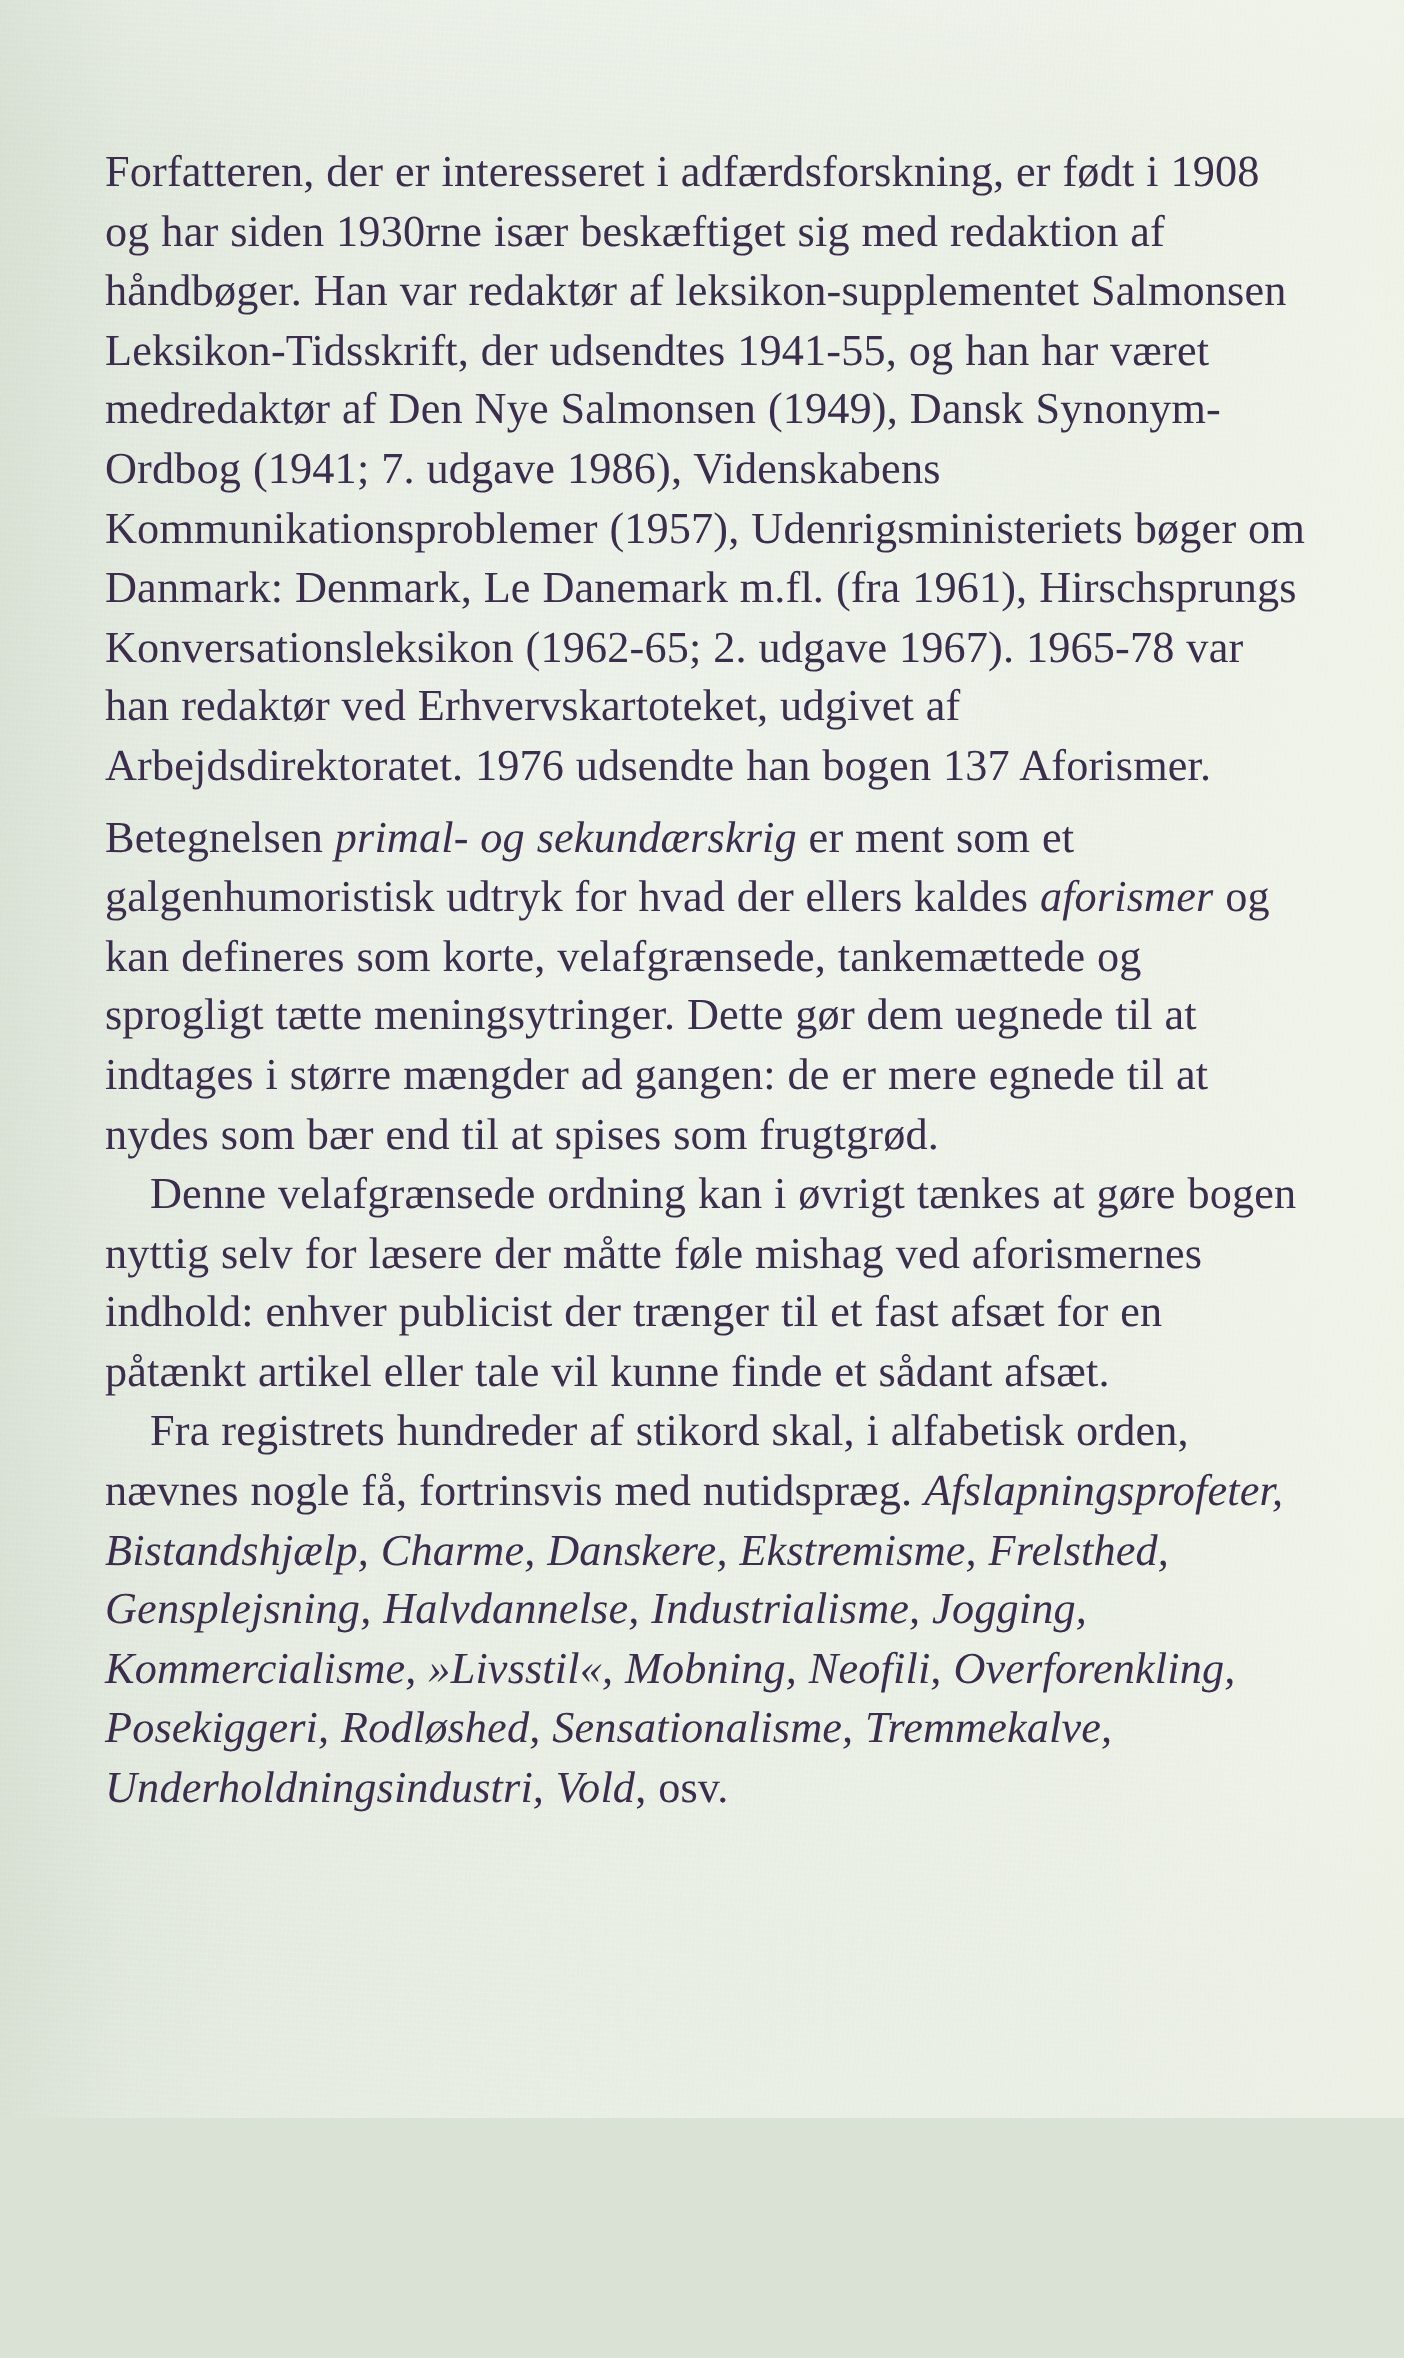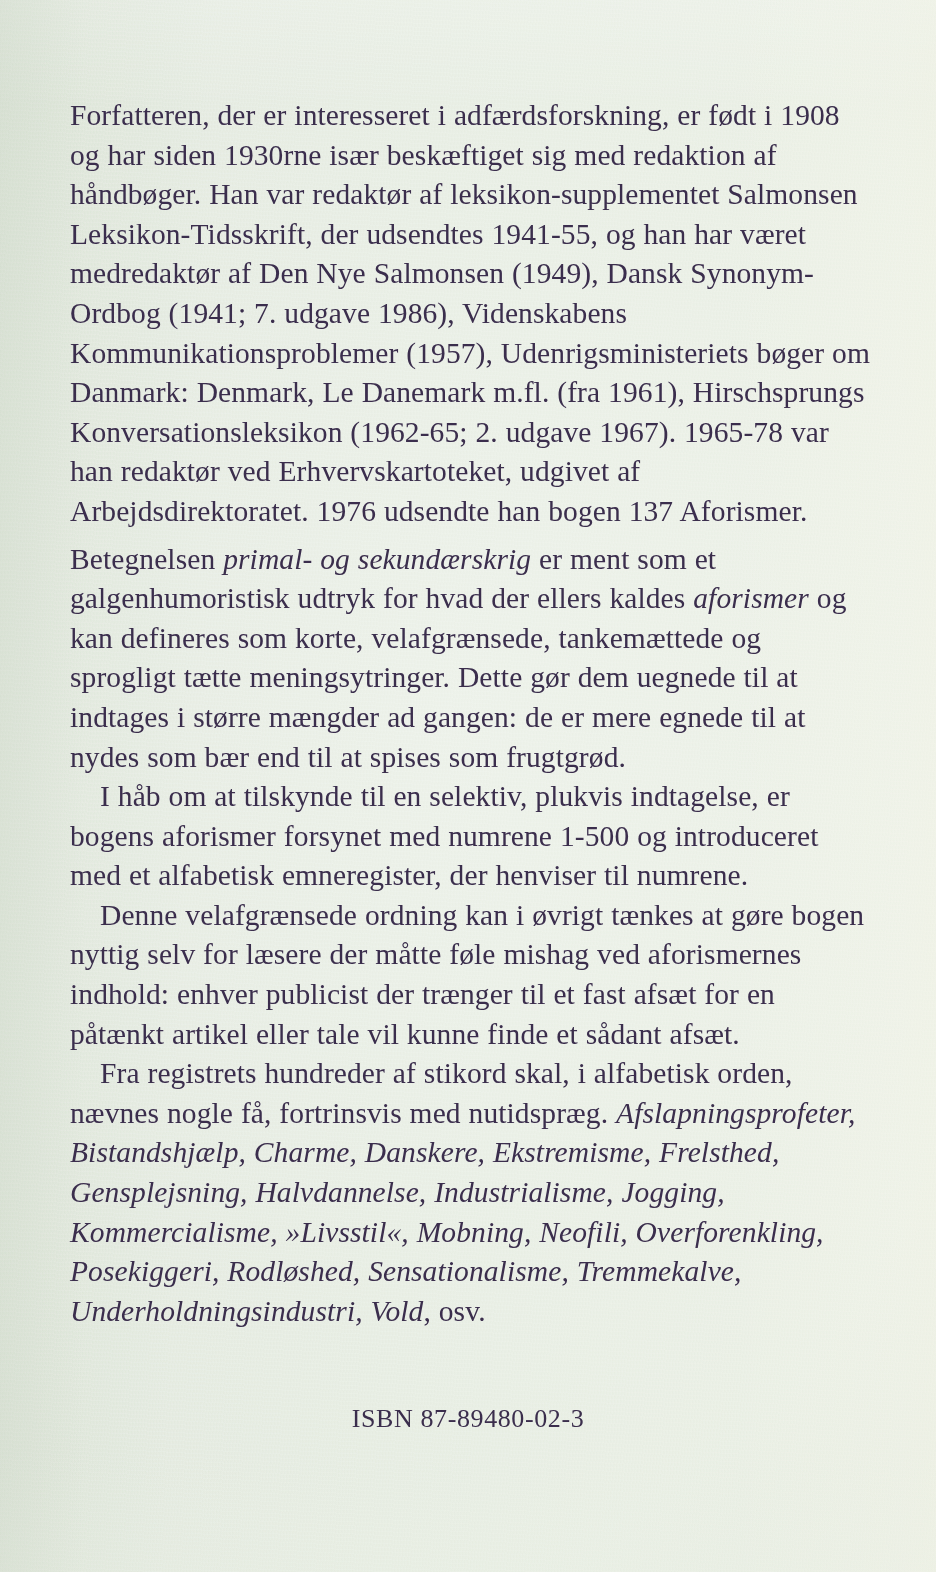--- a/index.html
+++ b/index.html
@@ -12,21 +12,21 @@
     height: 1572px;
     overflow: hidden;
     background: #d9e2d4;
     font-family: "Liberation Serif", "DejaVu Serif", serif;
   }
 
   
   #book-back-cover {
     position: relative;
     width: 936px;
-    height: 1572px;
+    height: 1412px;
     box-sizing: border-box;
     background-color: #dde5d8;
     background-image:
       
       radial-gradient(ellipse 115% 105% at 48% 45%,
         rgba(255,255,255,0.34) 0%,
         rgba(255,255,255,0.10) 52%,
         rgba(196,206,190,0.26) 88%,
         rgba(178,190,173,0.40) 100%),
       
@@ -120,20 +120,18 @@
   }
 </style>
 </head>
 <body>
 
 <div id="book-back-cover">
 
   <div class="text-block">
     <p class="para"><span>Forfatteren, der er interesseret i adfærdsforskning, er født i 1908 og har siden 1930rne især beskæftiget sig med redaktion af håndbøger. Han var redaktør af leksikon-supplementet Salmonsen Leksikon-Tidsskrift, der udsendtes 1941-55, og han har været medredaktør af Den Nye Salmonsen (1949), Dansk Synonym-Ordbog (1941; 7. udgave 1986), Videnskabens Kommunikationsproblemer (1957), Udenrigsministeriets bøger om Danmark: Denmark, Le Danemark m.fl. (fra 1961), Hirschsprungs Konversationsleksikon (1962-65; 2. udgave 1967). 1965-78 var han redaktør ved Erhvervskartoteket, udgivet af Arbejdsdirektoratet. 1976 udsendte han bogen 137 Aforismer.</span></p>
     <p class="para gap-before"><span>Betegnelsen </span><em>primal- og sekundærskrig</em><span> er ment som et galgenhumoristisk udtryk for hvad der ellers kaldes </span><em>aforismer</em><span> og kan defineres som korte, velafgrænsede, tankemættede og sprogligt tætte meningsytringer. Dette gør dem uegnede til at indtages i større mængder ad gangen: de er mere egnede til at nydes som bær end til at spises som frugtgrød.</span></p>
-    <p class="para indent"><span>I håb om at tilskynde til en selektiv, plukvis indtagelse, er bogens aforismer forsynet med numrene 1-500 og introduceret med et alfabetisk emneregister, der henviser til numrene.</span></p>
     <p class="para indent"><span>Denne velafgrænsede ordning kan i øvrigt tænkes at gøre bogen nyttig selv for læsere der måtte føle mishag ved aforismernes indhold: enhver publicist der trænger til et fast afsæt for en påtænkt artikel eller tale vil kunne finde et sådant afsæt.</span></p>
     <p class="para indent"><span>Fra registrets hundreder af stikord skal, i alfabetisk orden, nævnes nogle få, fortrinsvis med nutidspræg. </span><em>Afslapningsprofeter, Bistandshjælp, Charme, Danskere, Ekstremisme, Frelsthed, Gensplejsning, Halvdannelse, Industrialisme, Jogging, Kommercialisme, »Livsstil«, Mobning, Neofili, Overforenkling, Posekiggeri, Rodløshed, Sensationalisme, Tremmekalve, Underholdningsindustri, Vold</em><span>, osv.</span></p>
   </div>
 
-  <div id="isbn-line">ISBN 87-89480-02-3</div>
 
 </div>
 
 </body></html>

